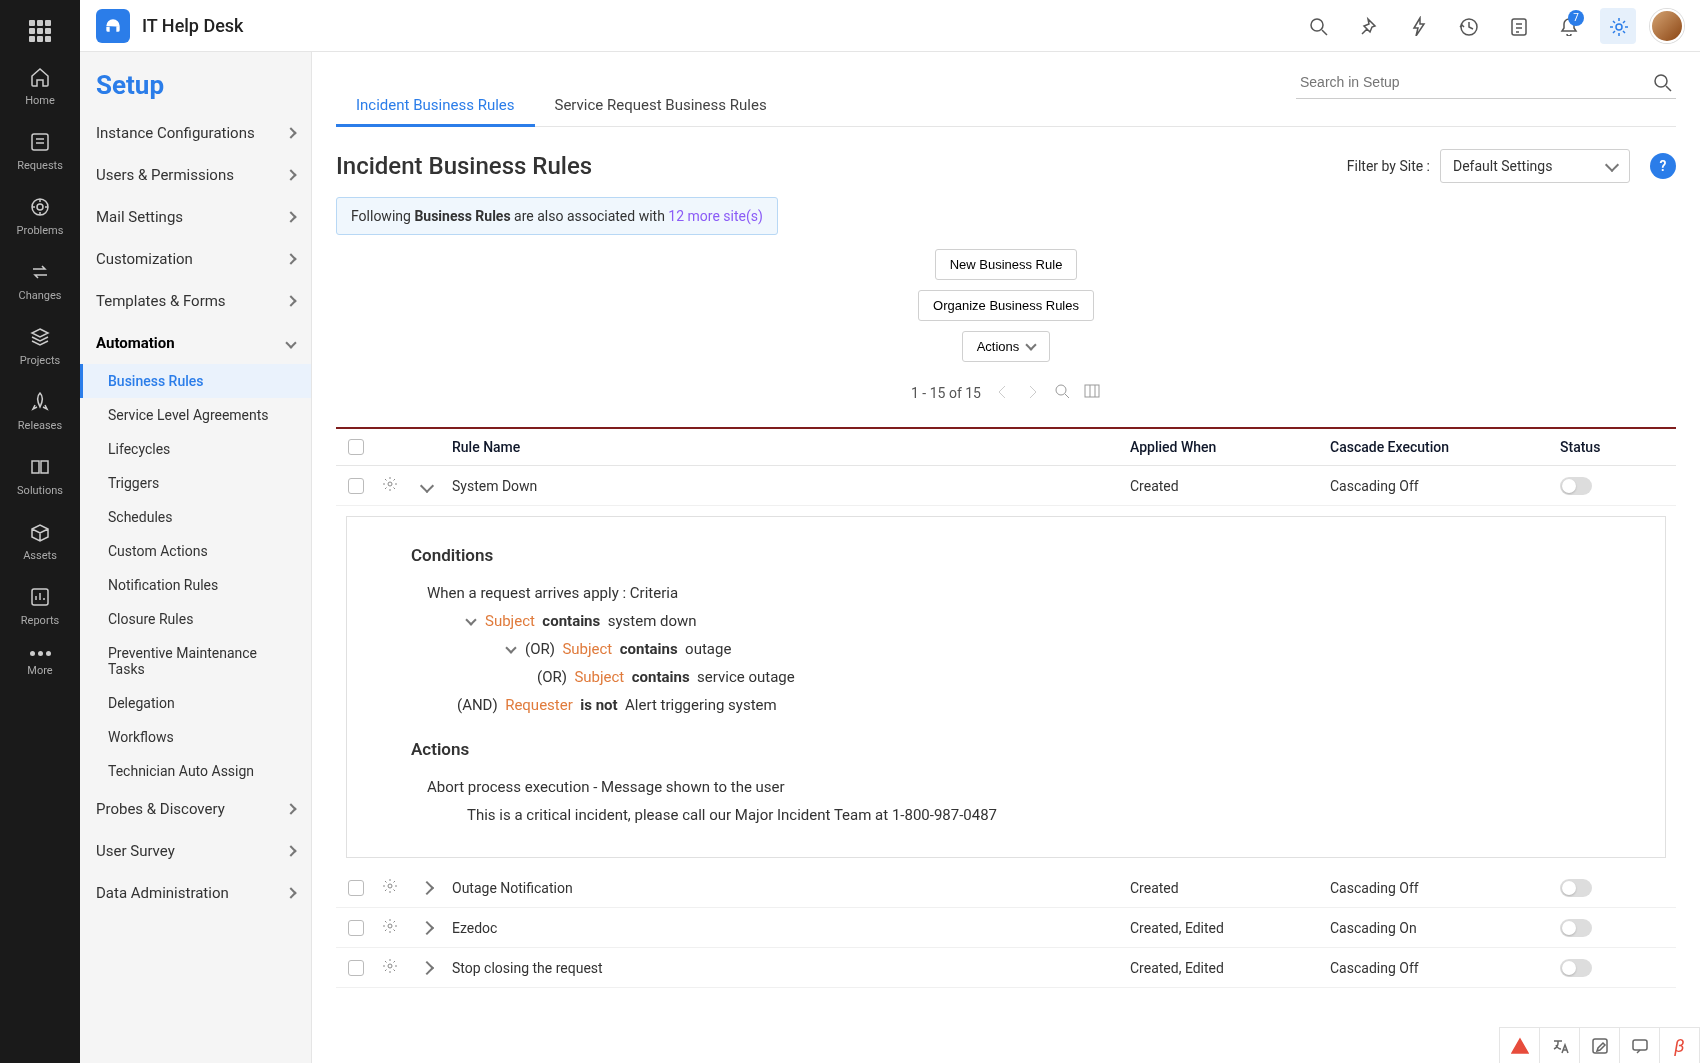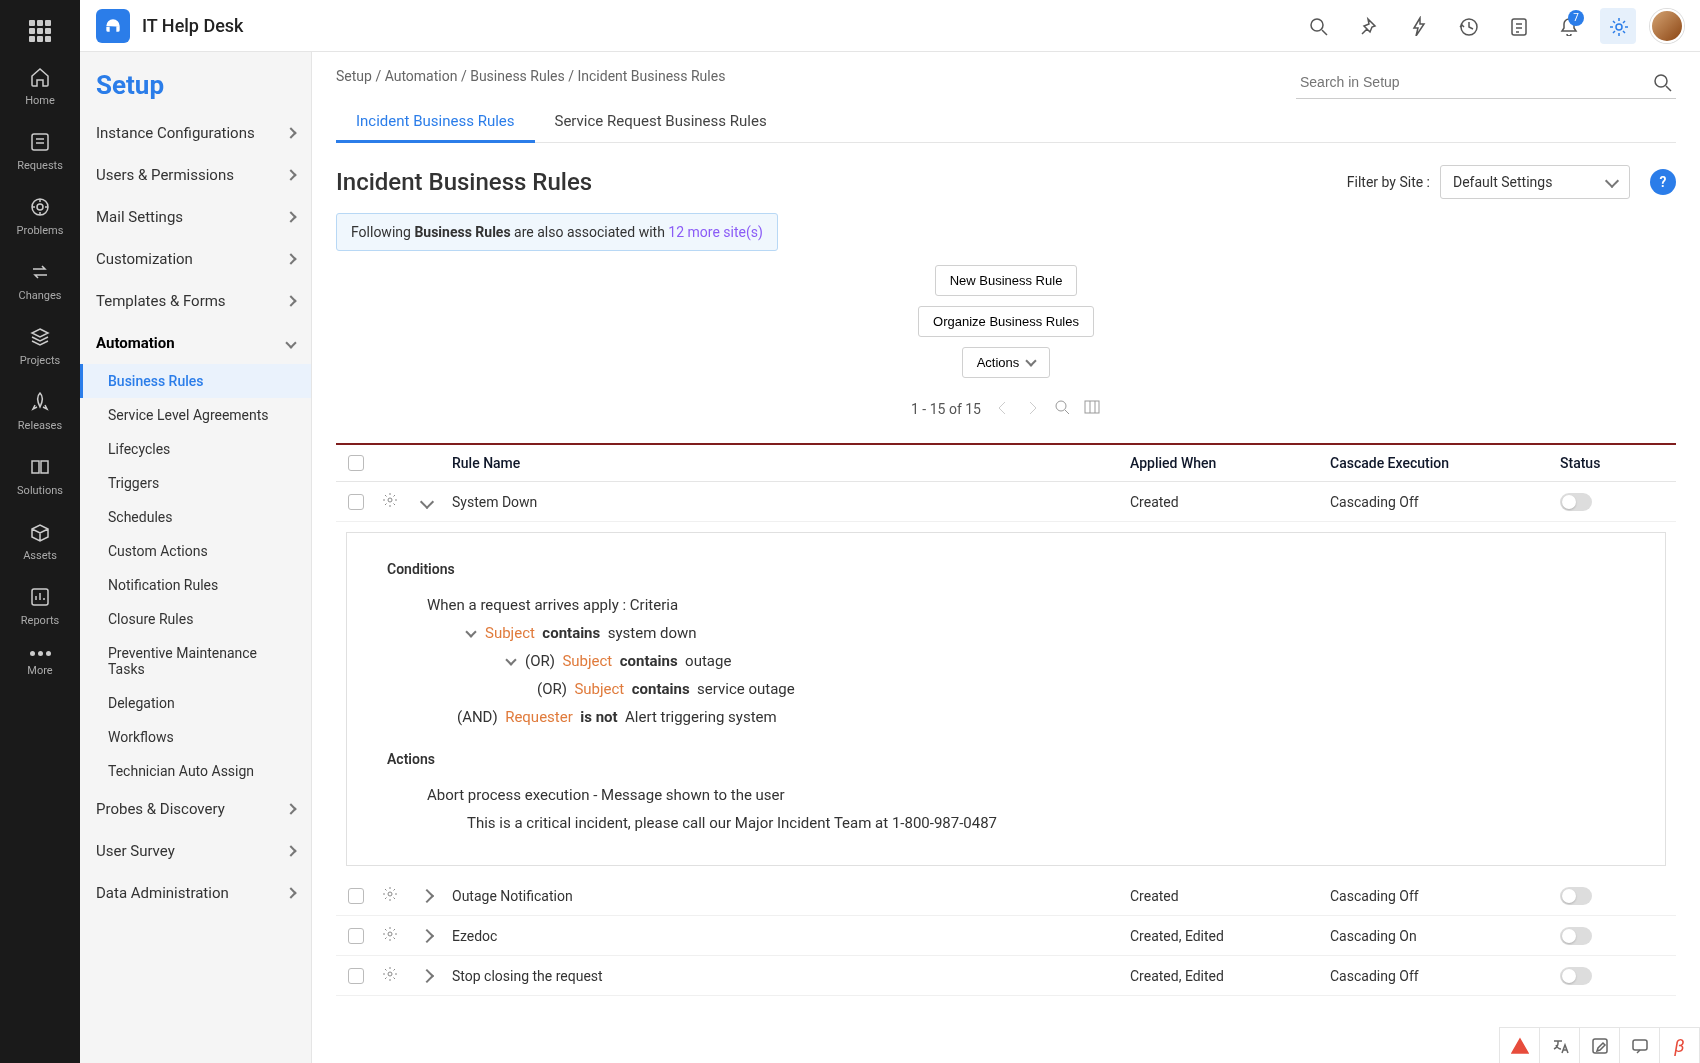--- a/index.html
+++ b/index.html
@@ -78,21 +78,21 @@
 .trow { border-bottom: 1px solid #f0f0f0; font-size: 14px; }
 .chk { width: 16px; height: 16px; border: 1.5px solid #bbb; border-radius: 3px; cursor: pointer; margin-left: 6px; }
 .gear-s svg { width: 16px; height: 16px; stroke: #888; fill: none; cursor: pointer; }
 .expand { width: 10px; height: 10px; border-right: 2px solid #777; border-bottom: 2px solid #777; cursor: pointer; display: inline-block; }
 .expand.closed { transform: rotate(-45deg); }
 .expand.open { transform: rotate(45deg); }
 .toggle { width: 32px; height: 18px; background: #ddd; border-radius: 10px; position: relative; cursor: pointer; }
 .toggle::after { content: ""; position: absolute; width: 14px; height: 14px; background: #fff; border-radius: 50%; top: 2px; left: 2px; box-shadow: 0 1px 2px rgba(0,0,0,0.2); }
 
 .detail { border: 1px solid #e0e0e0; margin: 10px 10px 10px 10px; padding: 28px 40px; font-size: 15px; }
-.detail h4 { font-size: 14px; font-weight: 600; margin-bottom: 14px; }
+.detail h4 { font-size: 17px; font-weight: 600; margin-bottom: 14px; margin-left: 24px; }
 .detail .line { padding: 5px 0; }
 .detail .indent1 { padding-left: 40px; }
 .detail .indent2 { padding-left: 80px; }
 .detail .indent3 { padding-left: 120px; }
 .detail .indent-and { padding-left: 70px; }
 .field { color: #e07b3c; }
 .op { font-weight: 700; }
 .sm-exp { width: 8px; height: 8px; border-right: 2px solid #777; border-bottom: 2px solid #777; transform: rotate(45deg); display: inline-block; margin-right: 10px; vertical-align: 2px; }
 
 
@@ -295,26 +295,20 @@
             <span>User Survey</span>
             <span class="chev"></span>
           </div>
         <div class="side-group">
             <span>Data Administration</span>
             <span class="chev"></span>
           </div>
       </div>
 
       <div class="content">
-        <div class="breadcrumb">
-          <span>Setup</span> /
-          <span>Automation</span> /
-          <span>Business Rules</span> /
-          <span>Incident Business Rules</span>
-        </div>
         <div class="search-setup">
           <input placeholder="Search in Setup" style="">
           <div class="sicon"><svg>
                 <circle cx="9" cy="9" r="6"></circle>
                 <path d="M14 14l5 5"></path>
               </svg></div>
         </div>
 
         <div class="tabs">
           <div class="tab active">Incident Business Rules</div>

